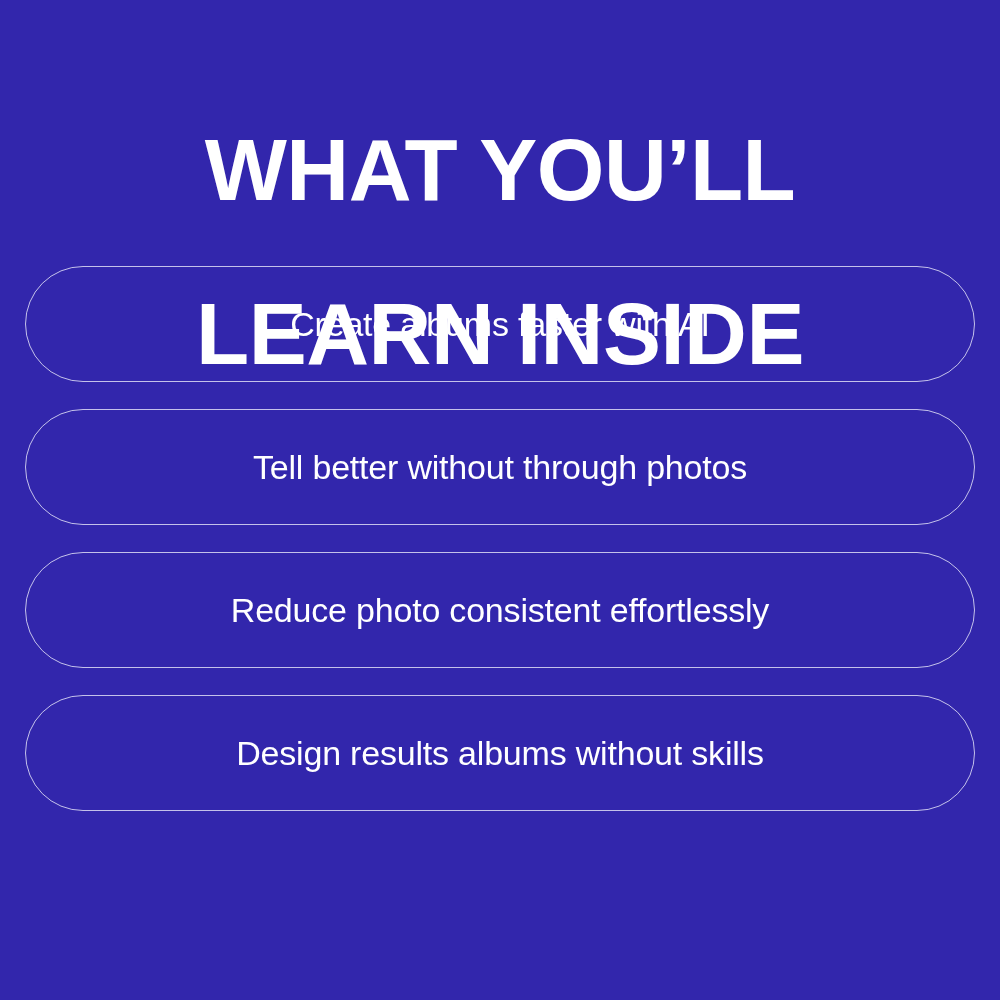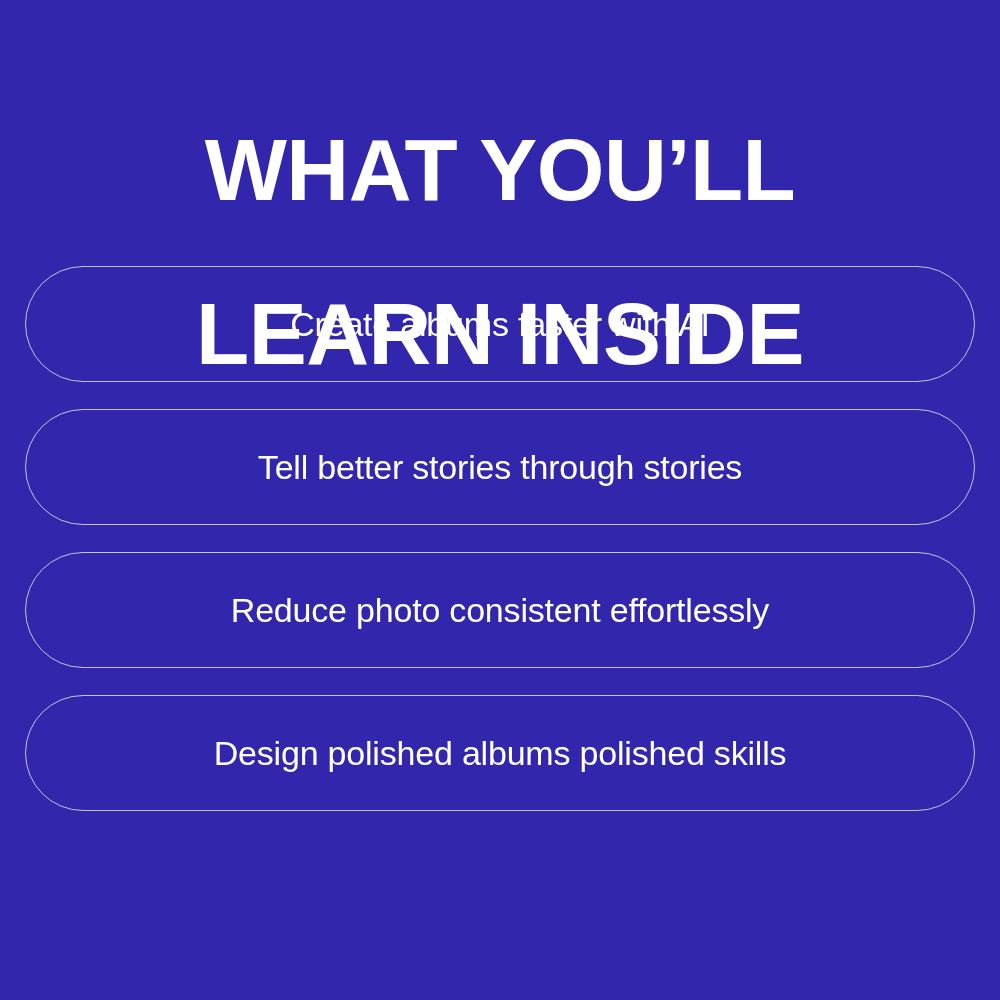--- a/index.html
+++ b/index.html
@@ -95,27 +95,27 @@
     <span class="heading-line">LEARN INSIDE</span>
   </h1>
 
   <ul class="pill-list">
 
     <li class="pill">
       <span class="pill-label">Create albums faster with AI</span>
     </li>
 
     <li class="pill">
-      <span class="pill-label">Tell better stories through stories</span>
+      <span class="pill-label">Tell better without through photos</span>
     </li>
 
     <li class="pill">
       <span class="pill-label">Reduce photo consistent effortlessly</span>
     </li>
 
     <li class="pill">
-      <span class="pill-label">Design polished albums polished skills</span>
+      <span class="pill-label">Design results albums without skills</span>
     </li>
 
 
   </ul>
 
 </div>
 
 </body></html>

